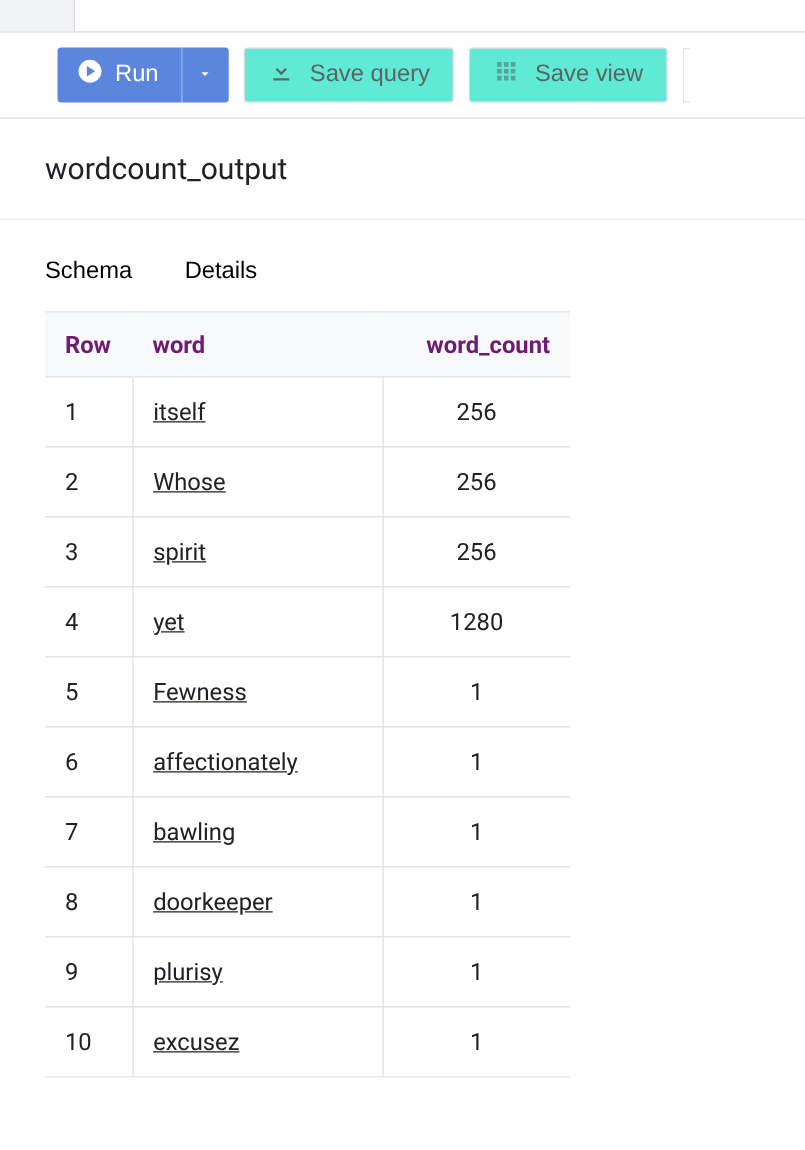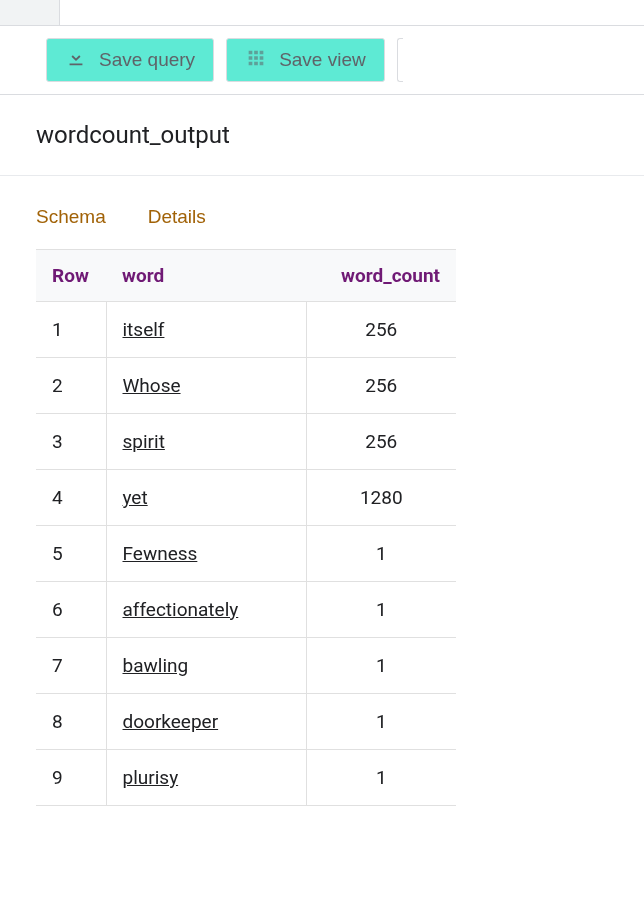--- a/index.html
+++ b/index.html
@@ -89,21 +89,21 @@
       border-bottom: 1px solid #e8eaed;
     }
     .tabs {
       display: flex;
       gap: 42px;
       padding: 30px 0 0 36px;
       border-bottom: 0;
     }
     .tab {
       font-size: 19px;
-      color: #a16207;
+      color: #000000;
       font-weight: 500;
       padding-bottom: 12px;
       cursor: pointer;
       border-bottom: 3px solid transparent;
       background: none;
       border-top: none; border-left: none; border-right: none;
     }
     .tab.active {
       color: #3367d6;
       border-bottom: 3px solid #3367d6;
@@ -149,20 +149,38 @@
     th.col-count { width: 150px; }
   </style>
 </head>
 <body>
 
 <div class="top-tab-strip">
   <div class="ghost-tab"></div>
 </div>
 
 <div class="toolbar">
+  <div class="btn-run-group">
+    <button class="btn-run">
+      <span>
+        <svg width="20" height="20" viewBox="0 0 24 24">
+            <circle cx="12" cy="12" r="11" fill="#fff"></circle>
+            <path d="M9 7v10l8-5z" fill="#5c86de"></path>
+          </svg>
+      </span>
+      <span>Run</span>
+    </button>
+    <button class="btn-run-caret">
+      <span>
+        <svg width="14" height="14" viewBox="0 0 24 24">
+            <path d="M7 10l5 5 5-5z"></path>
+          </svg>
+      </span>
+    </button>
+  </div>
 
   <button class="btn-outline">
     <span>
       <svg width="22" height="22" viewBox="0 0 24 24">
           <path d="M5 20h14v-2H5v2zM12 2v10.6l3.5-3.5 1.4 1.4L12 15.4 7.1 10.5l1.4-1.4L12 12.6V2h0z"></path>
         </svg>
     </span>
     <span>Save query</span>
   </button>
 
@@ -233,15 +251,20 @@
         <tr>
           <td class="col-row">8</td>
           <td class="col-word">doorkeeper</td>
           <td class="col-count">1</td>
         </tr>
         <tr>
           <td class="col-row">9</td>
           <td class="col-word">plurisy</td>
           <td class="col-count">1</td>
         </tr>
+        <tr>
+          <td class="col-row">10</td>
+          <td class="col-word">excusez</td>
+          <td class="col-count">1</td>
+        </tr>
       </tbody>
   </table>
 </div>
 
 </body></html>

